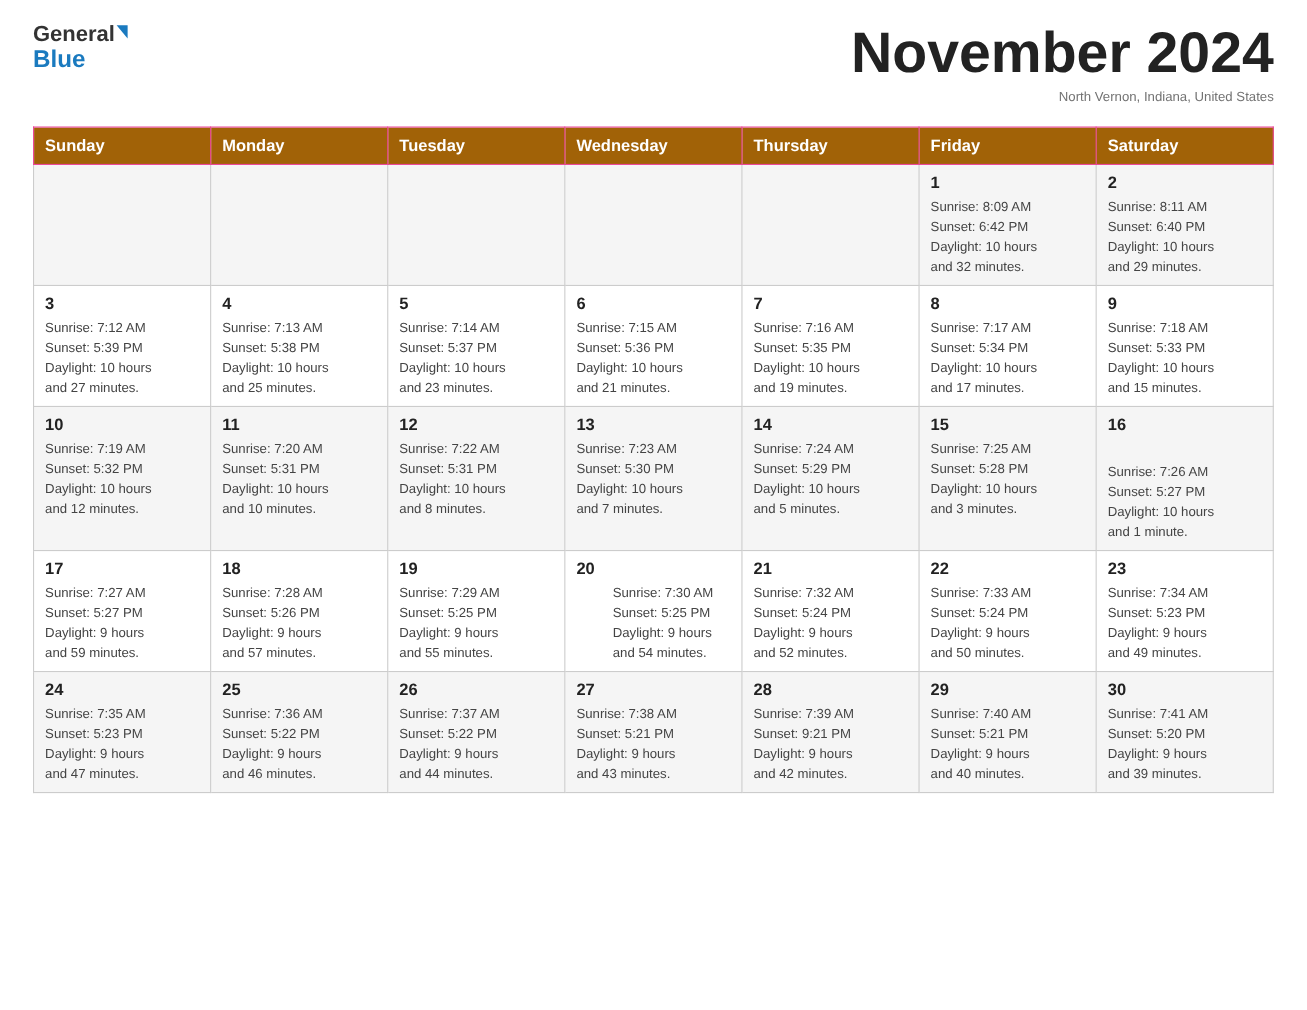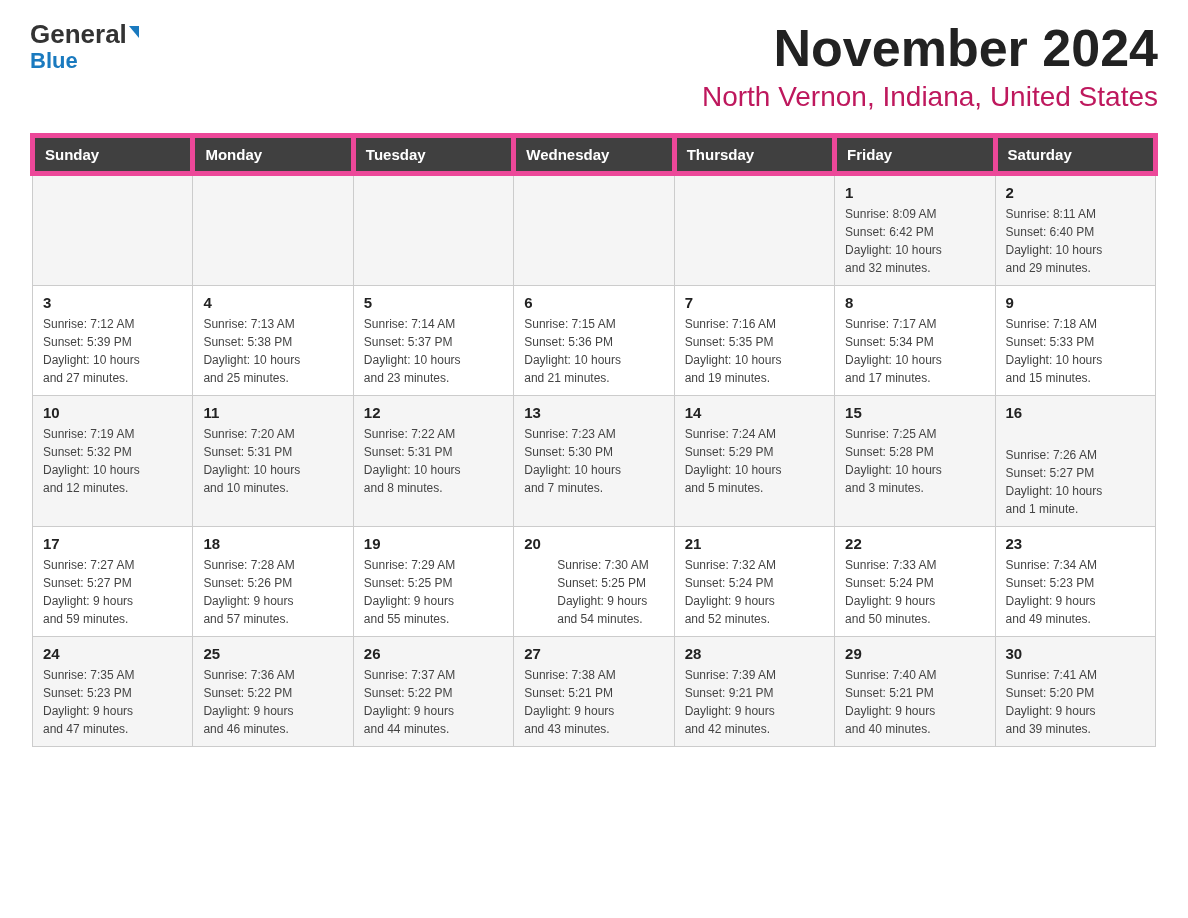--- a/index.html
+++ b/index.html
@@ -15,21 +15,21 @@
       justify-content: space-between;
       align-items: flex-start;
       margin-bottom: 20px;
     }
     .logo {
       display: flex;
       flex-direction: column;
       align-items: flex-start;
     }
     .logo-general {
-      font-size: 26px;
+      font-size: 20px;
       font-weight: bold;
       color: #333;
       line-height: 1.1;
     }
     .logo-blue {
       font-size: 22px;
       font-weight: bold;
       color: #1a7abf;
       line-height: 1.1;
     }
@@ -47,37 +47,37 @@
     .title-block {
       text-align: right;
     }
     .month-title {
       font-size: 52px;
       font-weight: bold;
       color: #222;
       line-height: 1.1;
     }
     .location {
-      font-size: 28px;
-      color: #be185d;
+      font-size: 12px;
+      color: #737373;
       margin-top: 4px;
     }
     table {
       width: 100%;
       border-collapse: collapse;
       table-layout: fixed;
     }
     thead tr th {
-      background-color: #404040;
+      background-color: #a16207;
       color: #fff;
       font-size: 15px;
       font-weight: bold;
       padding: 8px 10px;
       text-align: left;
-      border: 5px solid #ec4899;
+      border: 1px solid #ec4899;
     }
     tbody tr td {
       vertical-align: top;
       padding: 8px 10px;
       border: 1px solid #ccc;
       font-size: 12.5px;
       color: #333;
       height: 110px;
     }
     .day-number {

